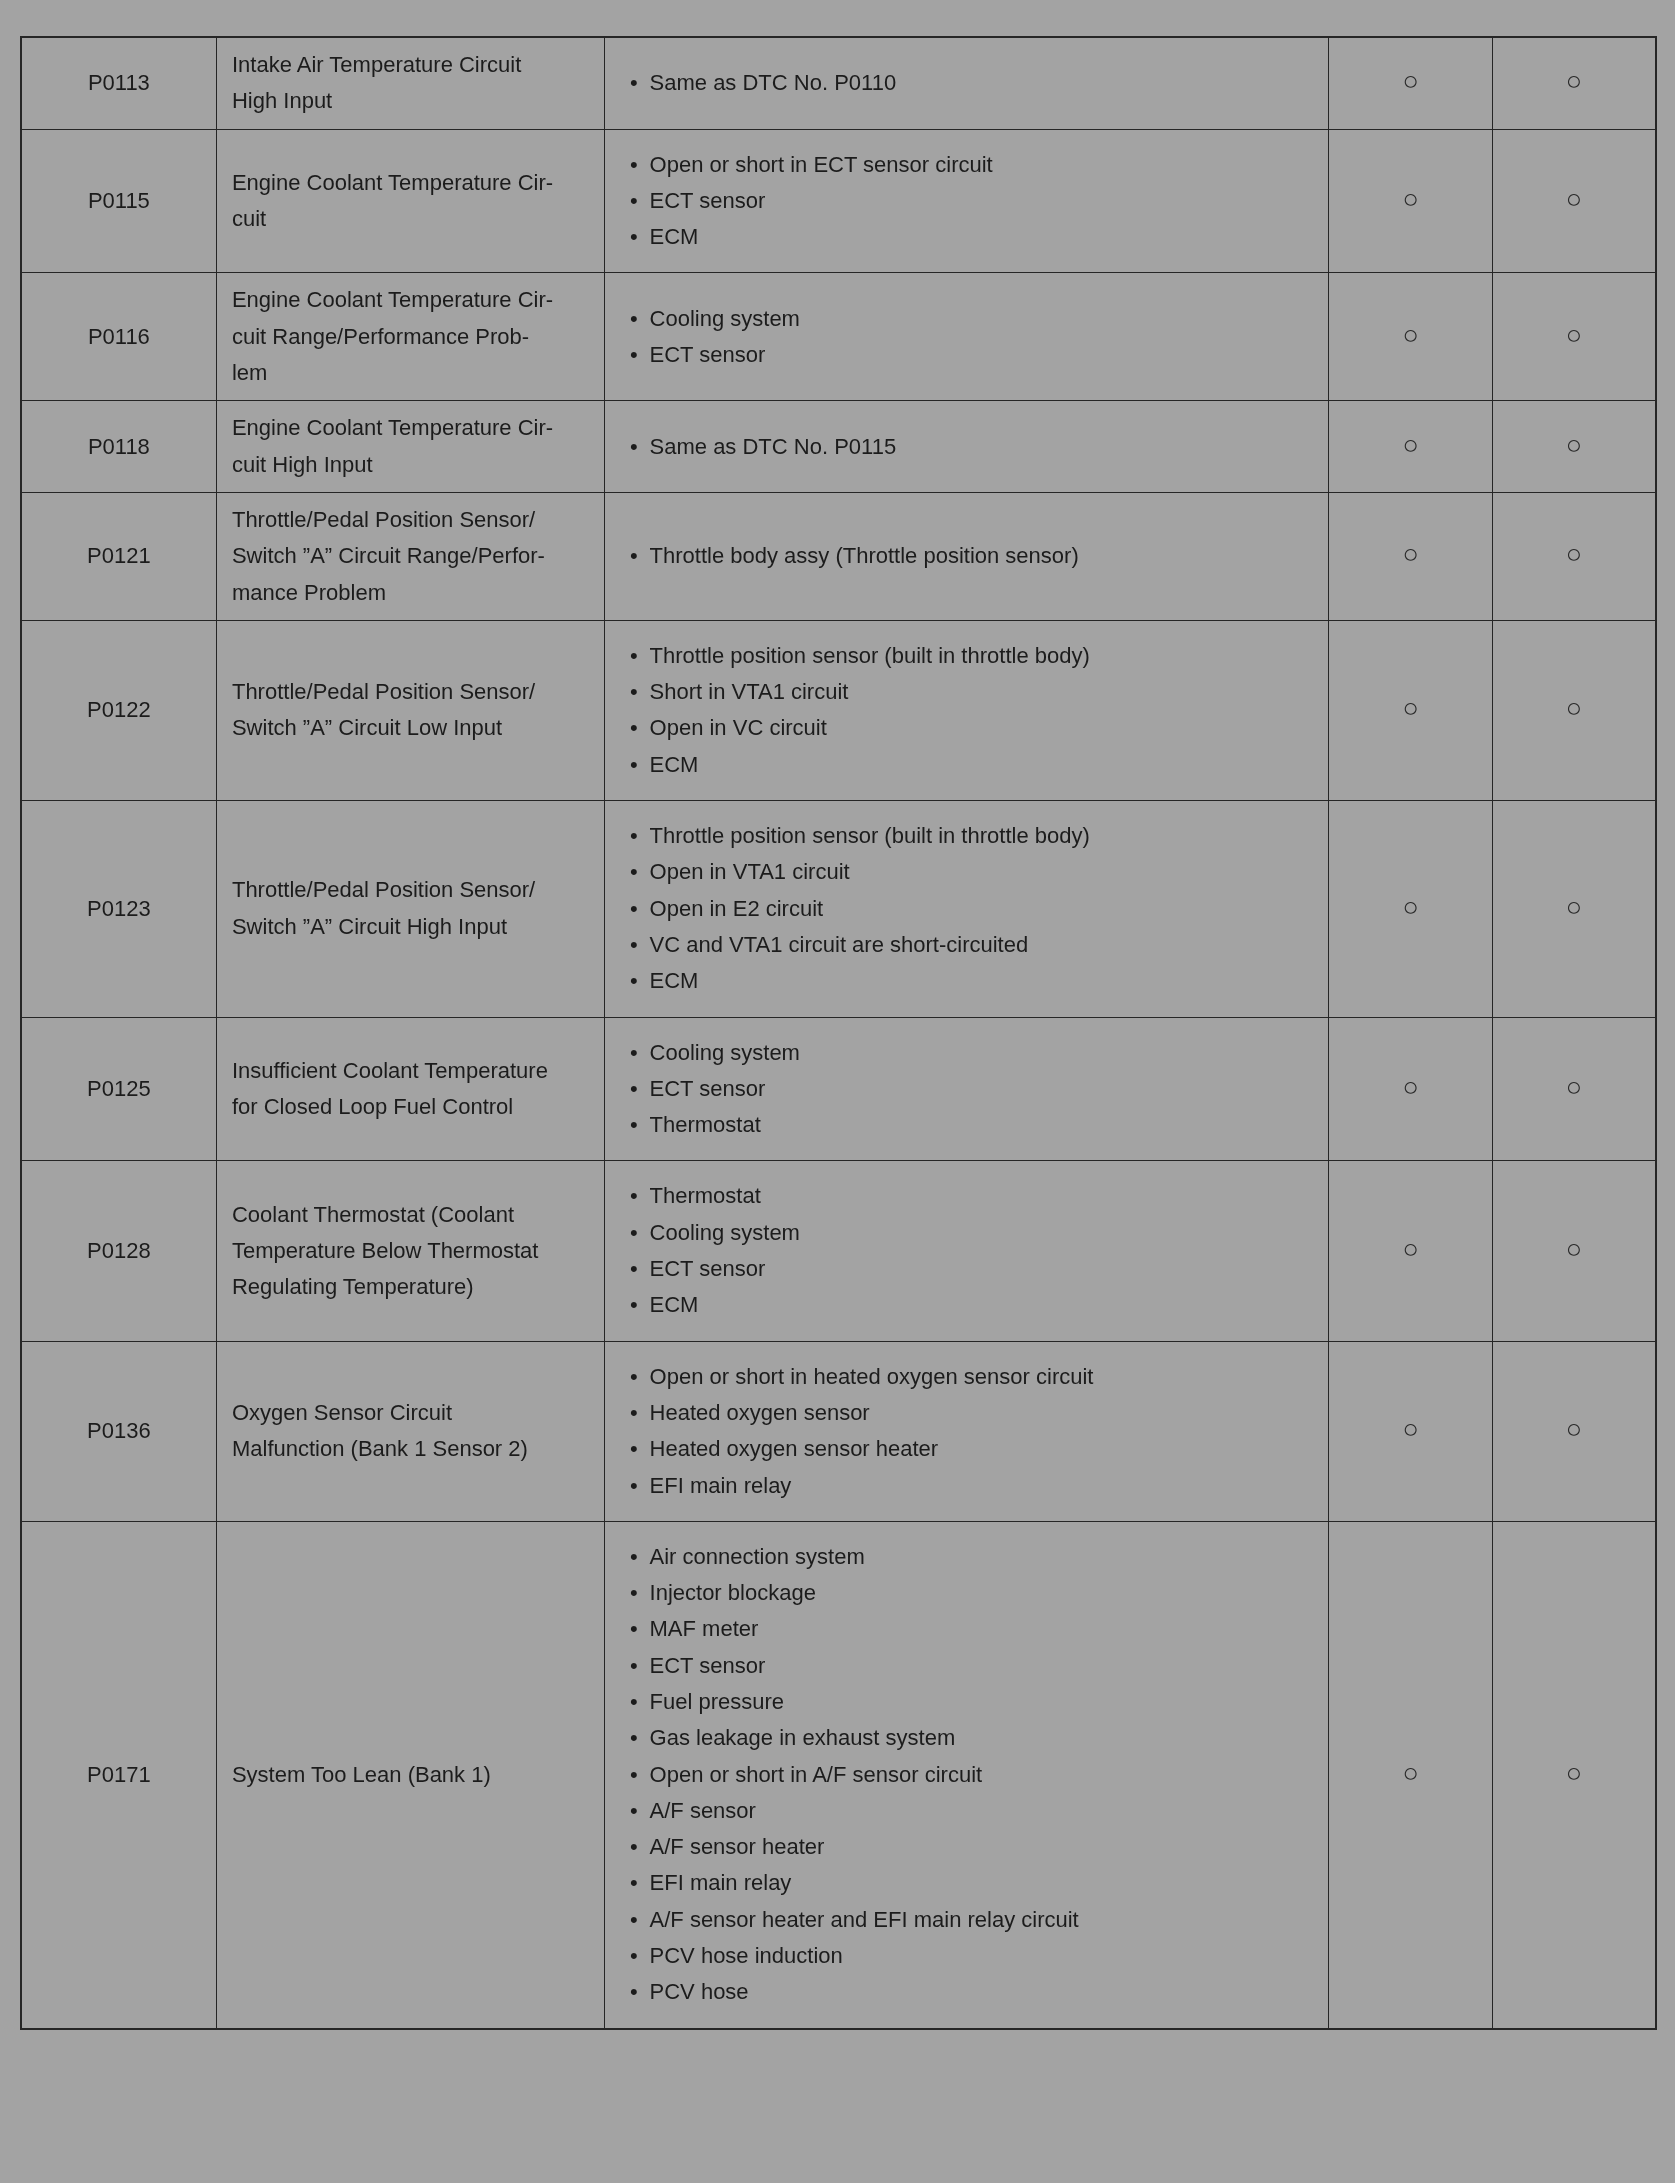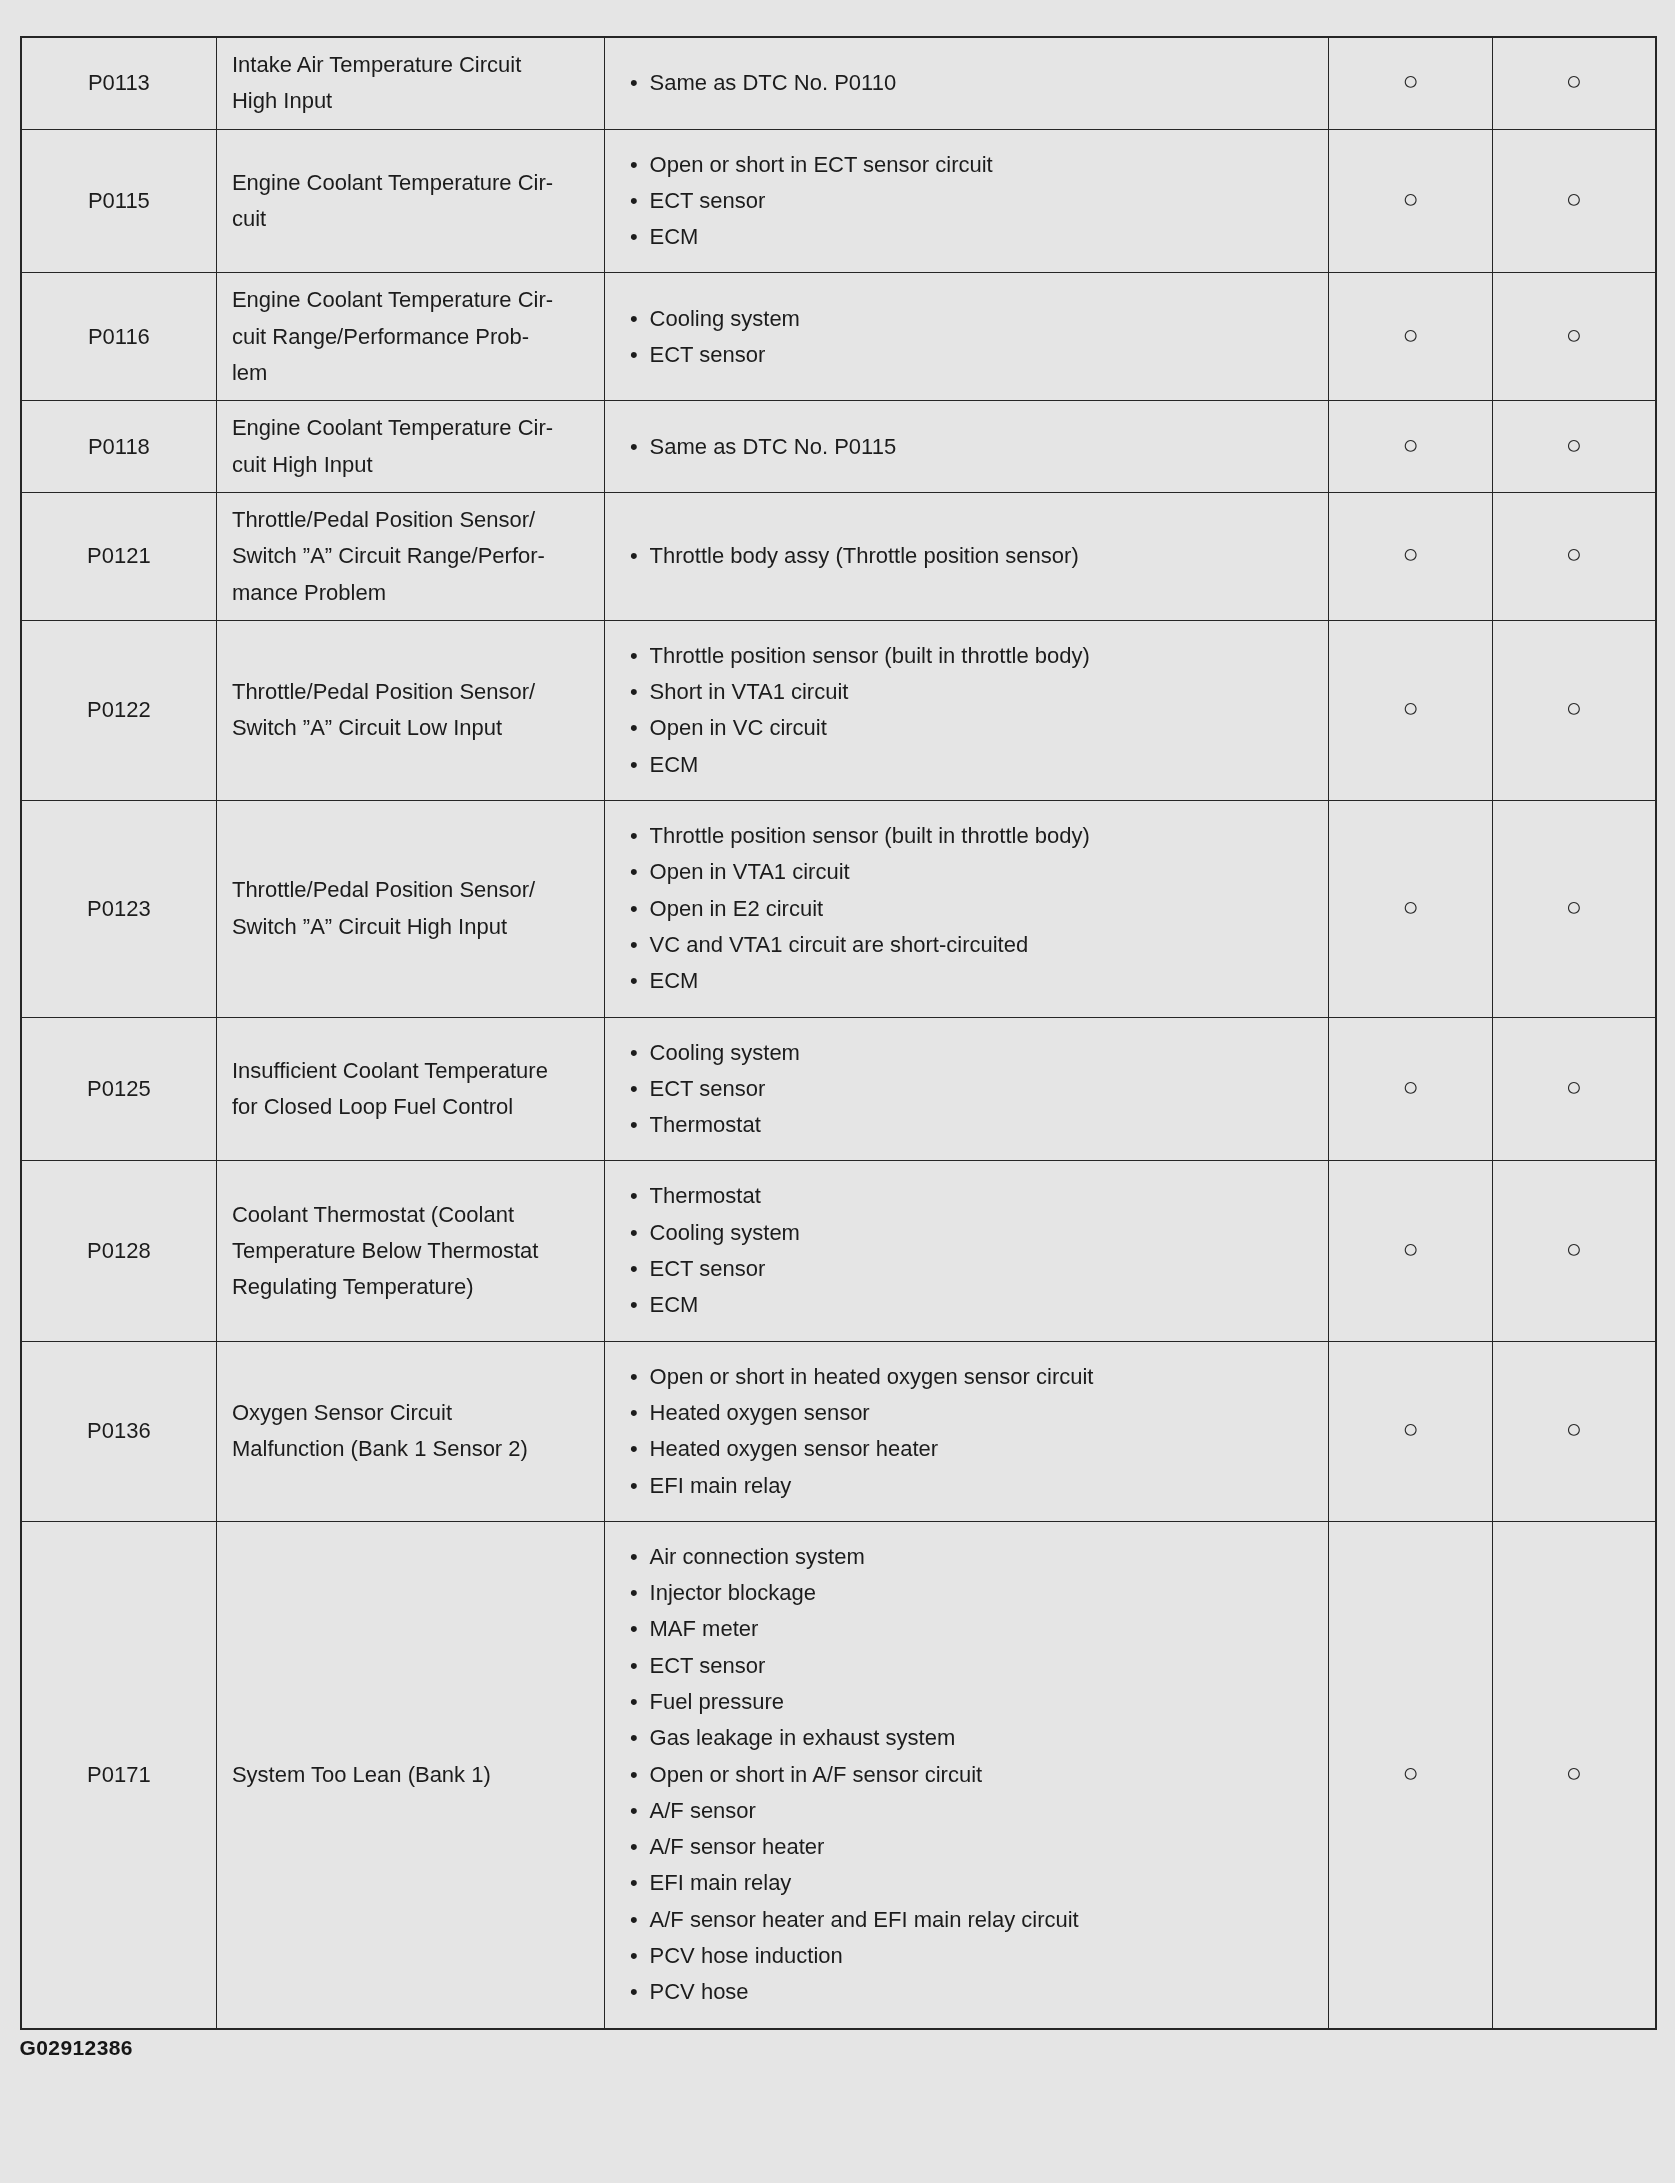--- a/index.html
+++ b/index.html
@@ -6,21 +6,21 @@
     margin: 0;
     padding: 0;
     background: #ffffff;
   }
   .page {
     position: relative;
     width: 1676px;
     height: 2183px;
     box-sizing: border-box;
     padding: 36px 19px 0 19.5px;
-    background: #e5e5e5;
+    background: #a3a3a3;
     font-family: "Liberation Sans", "DejaVu Sans", sans-serif;
     color: #1c1c1c;
   }
   table.dtc-table {
     width: 100%;
     border-collapse: collapse;
     border: 2.4px solid #262626;
     table-layout: fixed;
   }
   col.c-code   { width: 12%; }
@@ -256,16 +256,15 @@
               <li class="ta-item">PCV hose induction</li>
               <li class="ta-item">PCV hose</li>
             </ul>
           </td>
           <td class="td-mark"><span class="circle-mark">○</span></td>
           <td class="td-mark"><span class="circle-mark">○</span></td>
         </tr>
       </tbody>
   </table>
 
-  <div class="figure-code">G02912386</div>
 
 </div>
 
 
 </body></html>

